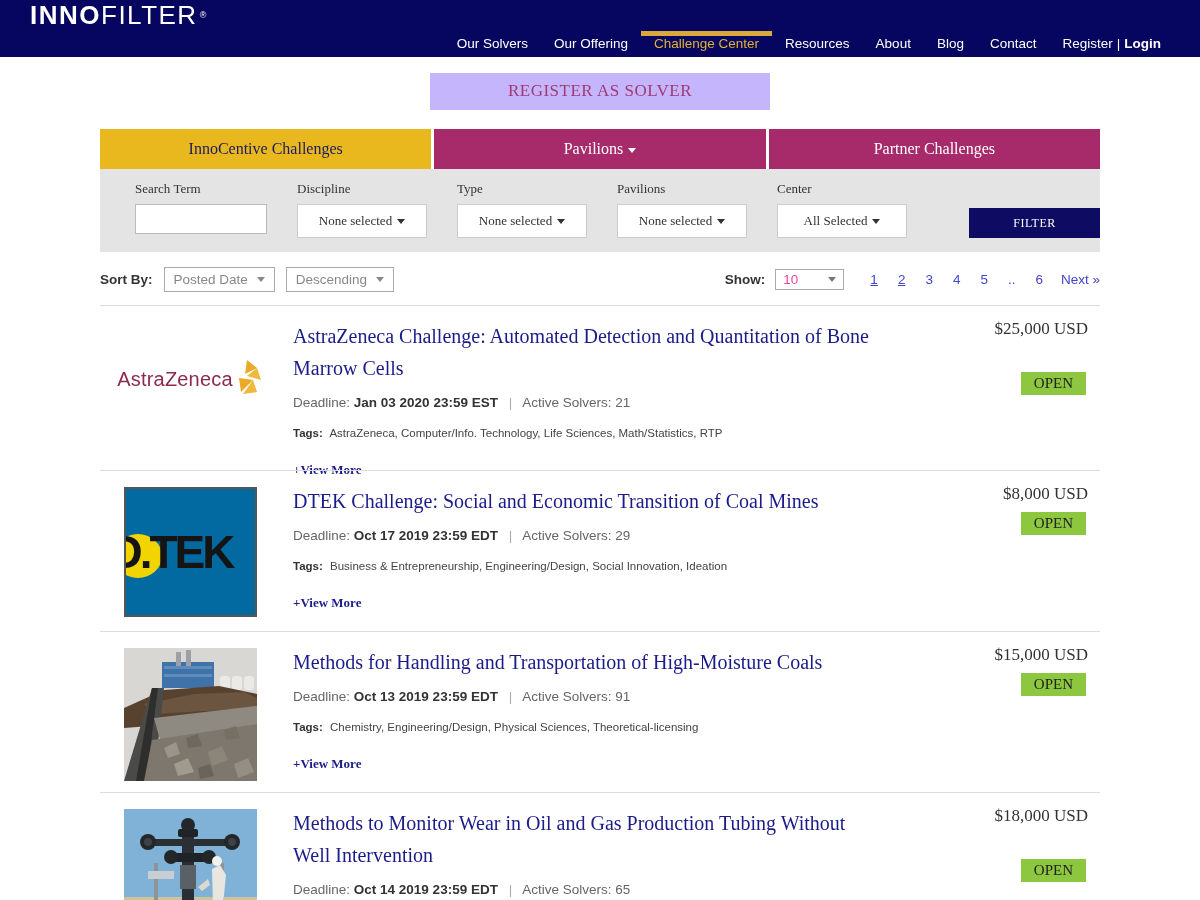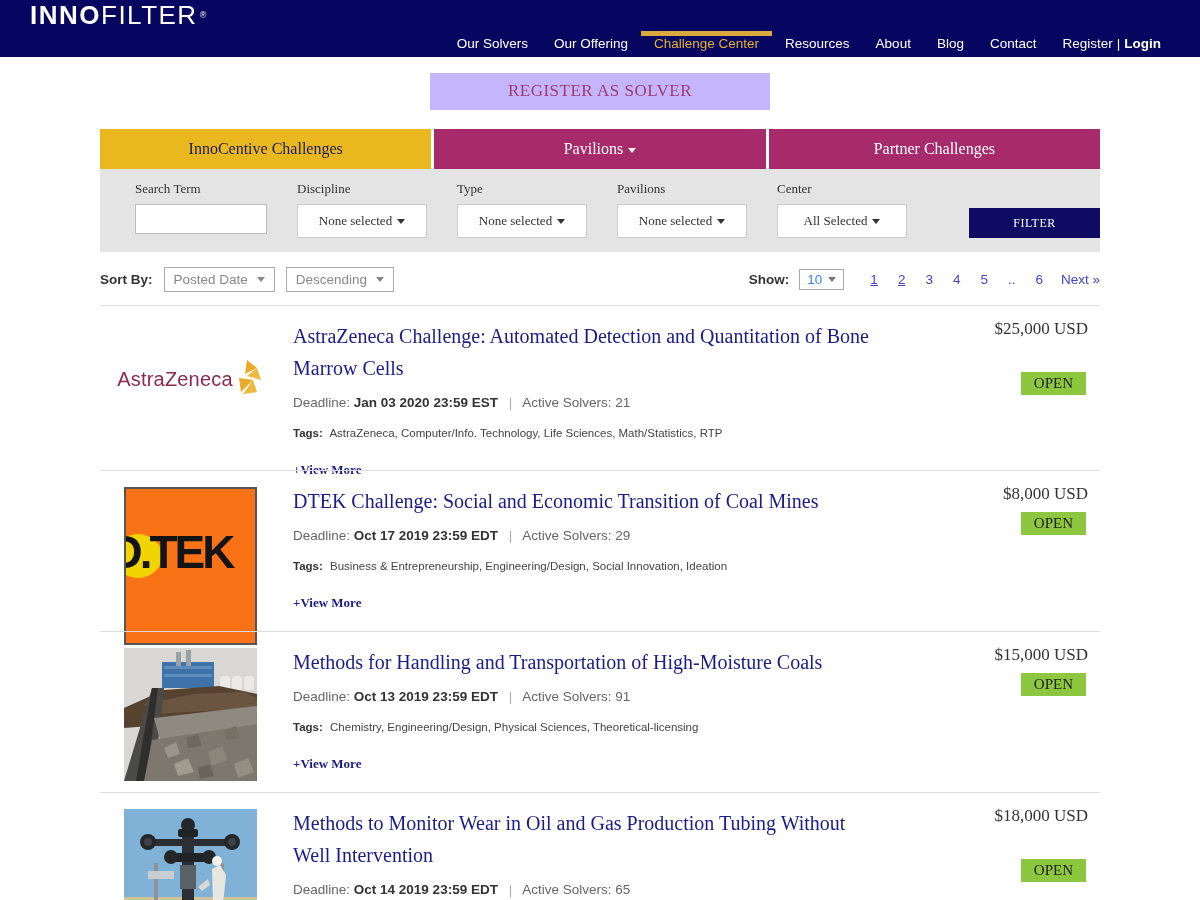--- a/index.html
+++ b/index.html
@@ -49,22 +49,22 @@
     background:#0d0c62; color:#fff; border:none; font-family:"Liberation Serif", serif;
     font-size:12px; letter-spacing:.5px; cursor:pointer; }
 
   
   .sortrow { display:flex; align-items:center; margin:15px 0 13px; font-size:13.5px; color:#333; }
   .sortrow .blabel { font-weight:bold; }
   .select-box { border:1px solid #aaa; color:#888; background:#fff; padding:4px 9px;
     margin-left:11px; display:flex; align-items:center; cursor:pointer; font-size:13.5px; }
   .select-box .caret-down { border-top-color:#888; margin-left:9px; }
   .rightside { margin-left:auto; display:flex; align-items:center; }
-  .show-box { border:1px solid #aaa; color:#3b82f6; padding:2px 7px; margin-left:10px;
-    display:flex; align-items:center; cursor:pointer; }
+  .show-box { border:1px solid #aaa; color:#ec4899; padding:2px 7px; margin-left:10px;
+    display:flex; align-items:center; cursor:pointer;gap:24px; }
   .show-box .caret-down { margin-left:6px; border-top-color:#777; }
   .pager { display:flex; align-items:center; margin-left:16px; }
   .page-link { color:#4343cf; margin:0 10px; cursor:pointer; text-decoration:none; }
   .page-link.current { text-decoration:underline; }
   .page-next { color:#4343cf; margin-left:8px; cursor:pointer; white-space:nowrap; }
 
   
   .challenge { position:relative; border-top:1px solid #dcdcdc; padding:14px 0 0 15px;
     display:flex; }
   .challenge.h1 { height:165px; } .challenge.h2 { height:161px; } .challenge.h3 { height:161px; }
@@ -81,21 +81,21 @@
     font-size:13px; color:#1b1b8a; cursor:pointer; display:inline-block; }
   .prize { position:absolute; top:13px; right:12px; font-family:"Liberation Serif", serif;
     font-size:17px; color:#333; }
   .open-badge { position:absolute; right:14px; background:#8dc63f; color:#222;
     font-family:"Liberation Serif", serif; font-size:15px; padding:3px 13px; cursor:pointer; }
   .open-a { top:66px; } .open-b { top:41px; }
 
   
   .az-logo { margin-top:30px; display:flex; align-items:center; height:58px; cursor:pointer; }
   .az-text { font-size:20px; color:#8c2a50; letter-spacing:.2px; }
-  .dtek-box { margin-top:2px; width:133px; height:158px; background:#f97316;
+  .dtek-box { margin-top:2px; width:133px; height:130px; background:#0369a1;
     border:2px solid #555; position:relative; overflow:hidden; cursor:pointer;text-align:center; }
   .dtek-dot { position:absolute; left:-12px; top:45px; width:48px; height:44px;
     background:#f2d500; border-radius:50%; }
   .dtek-text { position:absolute; left:-16px; top:36px; font-size:46px; font-weight:bold;
     letter-spacing:-3px; color:#141414; font-stretch:condensed; }
   .thumb-img { margin-top:2px; width:133px; height:133px; display:block; cursor:pointer; }
   .thumb-img.tall { height:120px; }
 </style>
 </head>
 <body>

